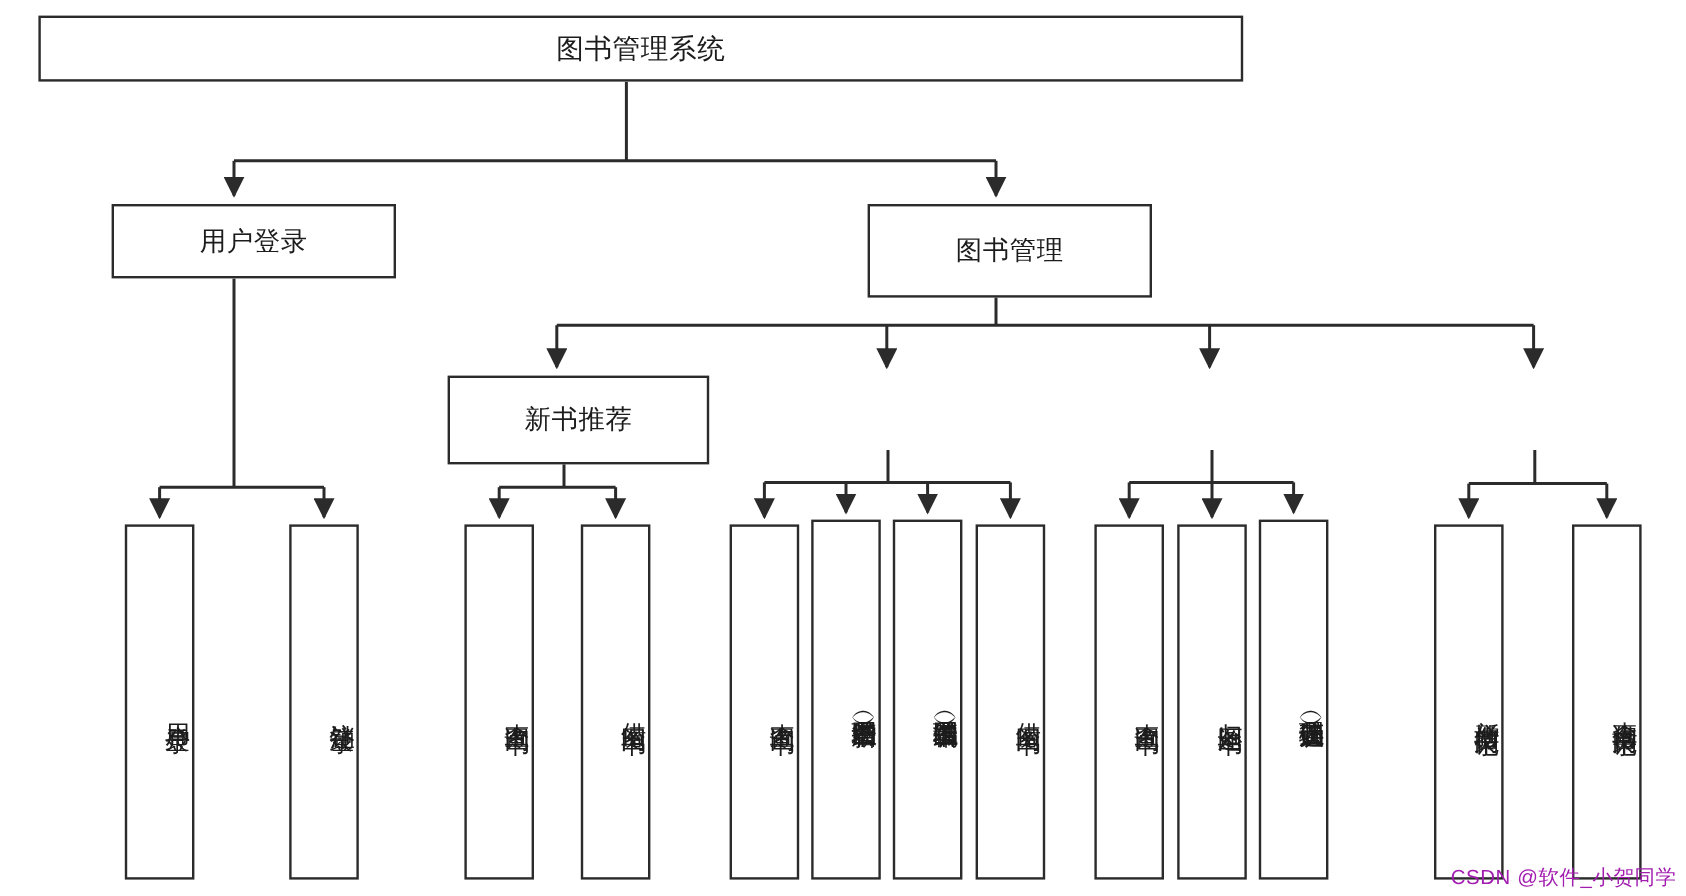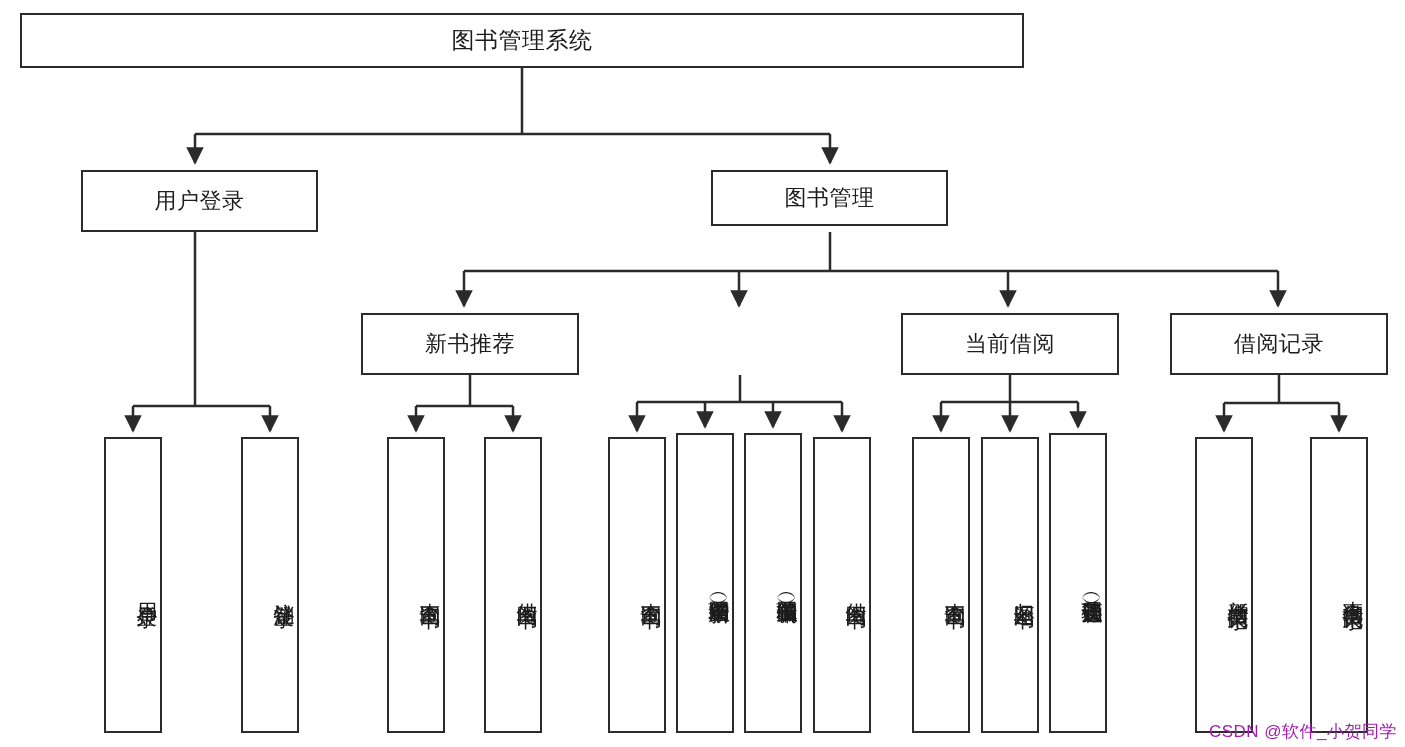--- a/index.html
+++ b/index.html
@@ -24,20 +24,21 @@
     background: #ffffff;
     display: flex;
     align-items: center;
     justify-content: center;
     color: #1c1c1c;
     letter-spacing: 0.5px;
   }
   .node.h {
     font-size: 22px;
     line-height: 1.2;
+    margin-left: 12px;
   }
   .node.root {
     font-size: 23px;
   }
   
   .node.v {
     writing-mode: vertical-rl;
     text-orientation: upright;
     align-items: flex-start;
     justify-content: center;
@@ -122,25 +123,23 @@
 
     <path class="edge" d="M 1279 375 L 1279 403"></path>
     <path class="edge" d="M 1224 403 L 1339 403"></path>
     <path class="edge" d="M 1224 403 L 1224 431" marker-end="url(#arrow)"></path>
     <path class="edge" d="M 1339 403 L 1339 431" marker-end="url(#arrow)"></path>
   </svg>
 
   <div class="node h root" style="left:20px; top:13px; width:1004px; height:55px;">图书管理系统</div>
 
   <div class="node h" style="left:81px; top:170px; width:237px; height:62px;">用户登录</div>
-  <div class="node h" style="left:711px; top:170px; width:237px; height:56px;">图书管理</div>
+  <div class="node h" style="left:711px; top:170px; width:237px; height:78px;">图书管理</div>
 
-  <div class="node h" style="left:361px; top:313px; width:218px; height:62px;">新书推荐</div>
-  <div class="node h" style="left:901px; top:313px; width:218px; height:62px;">当前借阅</div>
-  <div class="node h" style="left:1170px; top:313px; width:218px; height:62px;">借阅记录</div>
+  <div class="node h" style="left:361px; top:313px; width:218px; height:74px;">新书推荐</div>
 
   <div class="node v" style="left:104px; top:437px; width:58px; height:296px;">用户登录</div>
   <div class="node v" style="left:241px; top:437px; width:58px; height:296px;">注销登录</div>
 
   <div class="node v" style="left:387px; top:437px; width:58px; height:296px;">查询图书</div>
   <div class="node v" style="left:484px; top:437px; width:58px; height:296px;">借阅图书</div>
 
   <div class="node v" style="left:608px; top:437px; width:58px; height:296px;">查询图书</div>
   <div class="node v tall" style="left:676px; top:433px; width:58px; height:300px;">新增图书（管理员）</div>
   <div class="node v tall" style="left:744px; top:433px; width:58px; height:300px;">编辑图书（管理员）</div>

